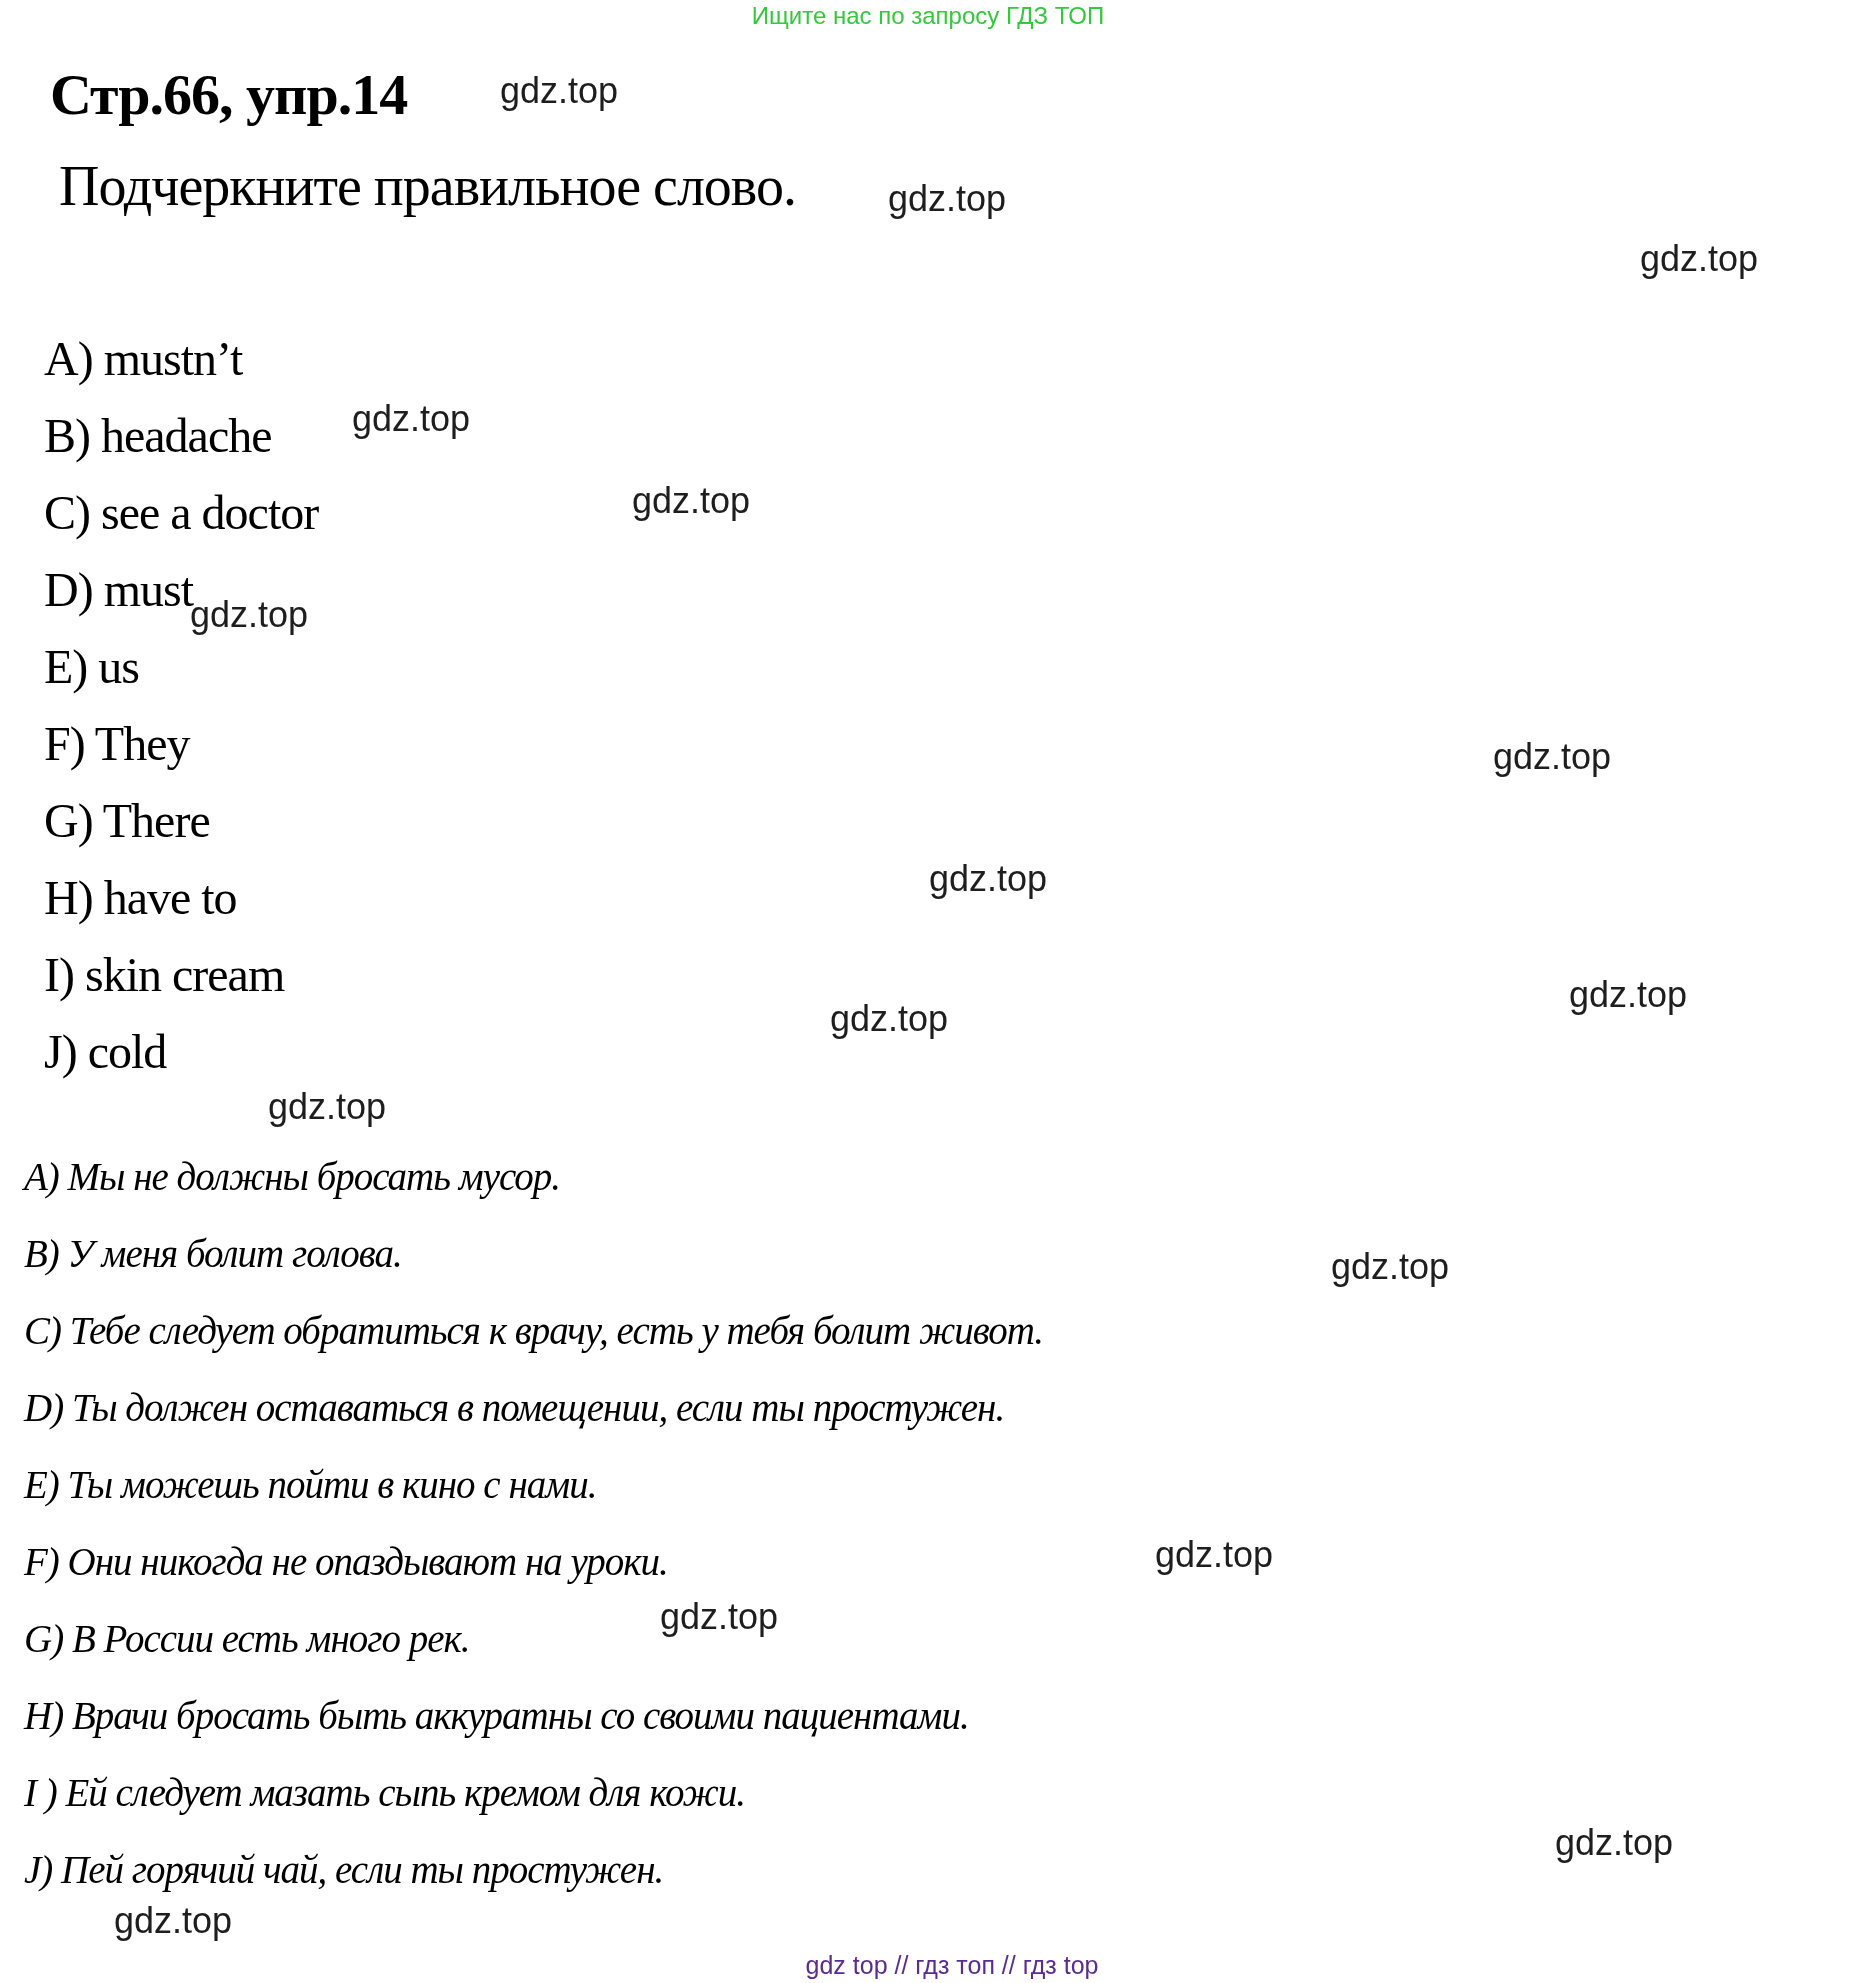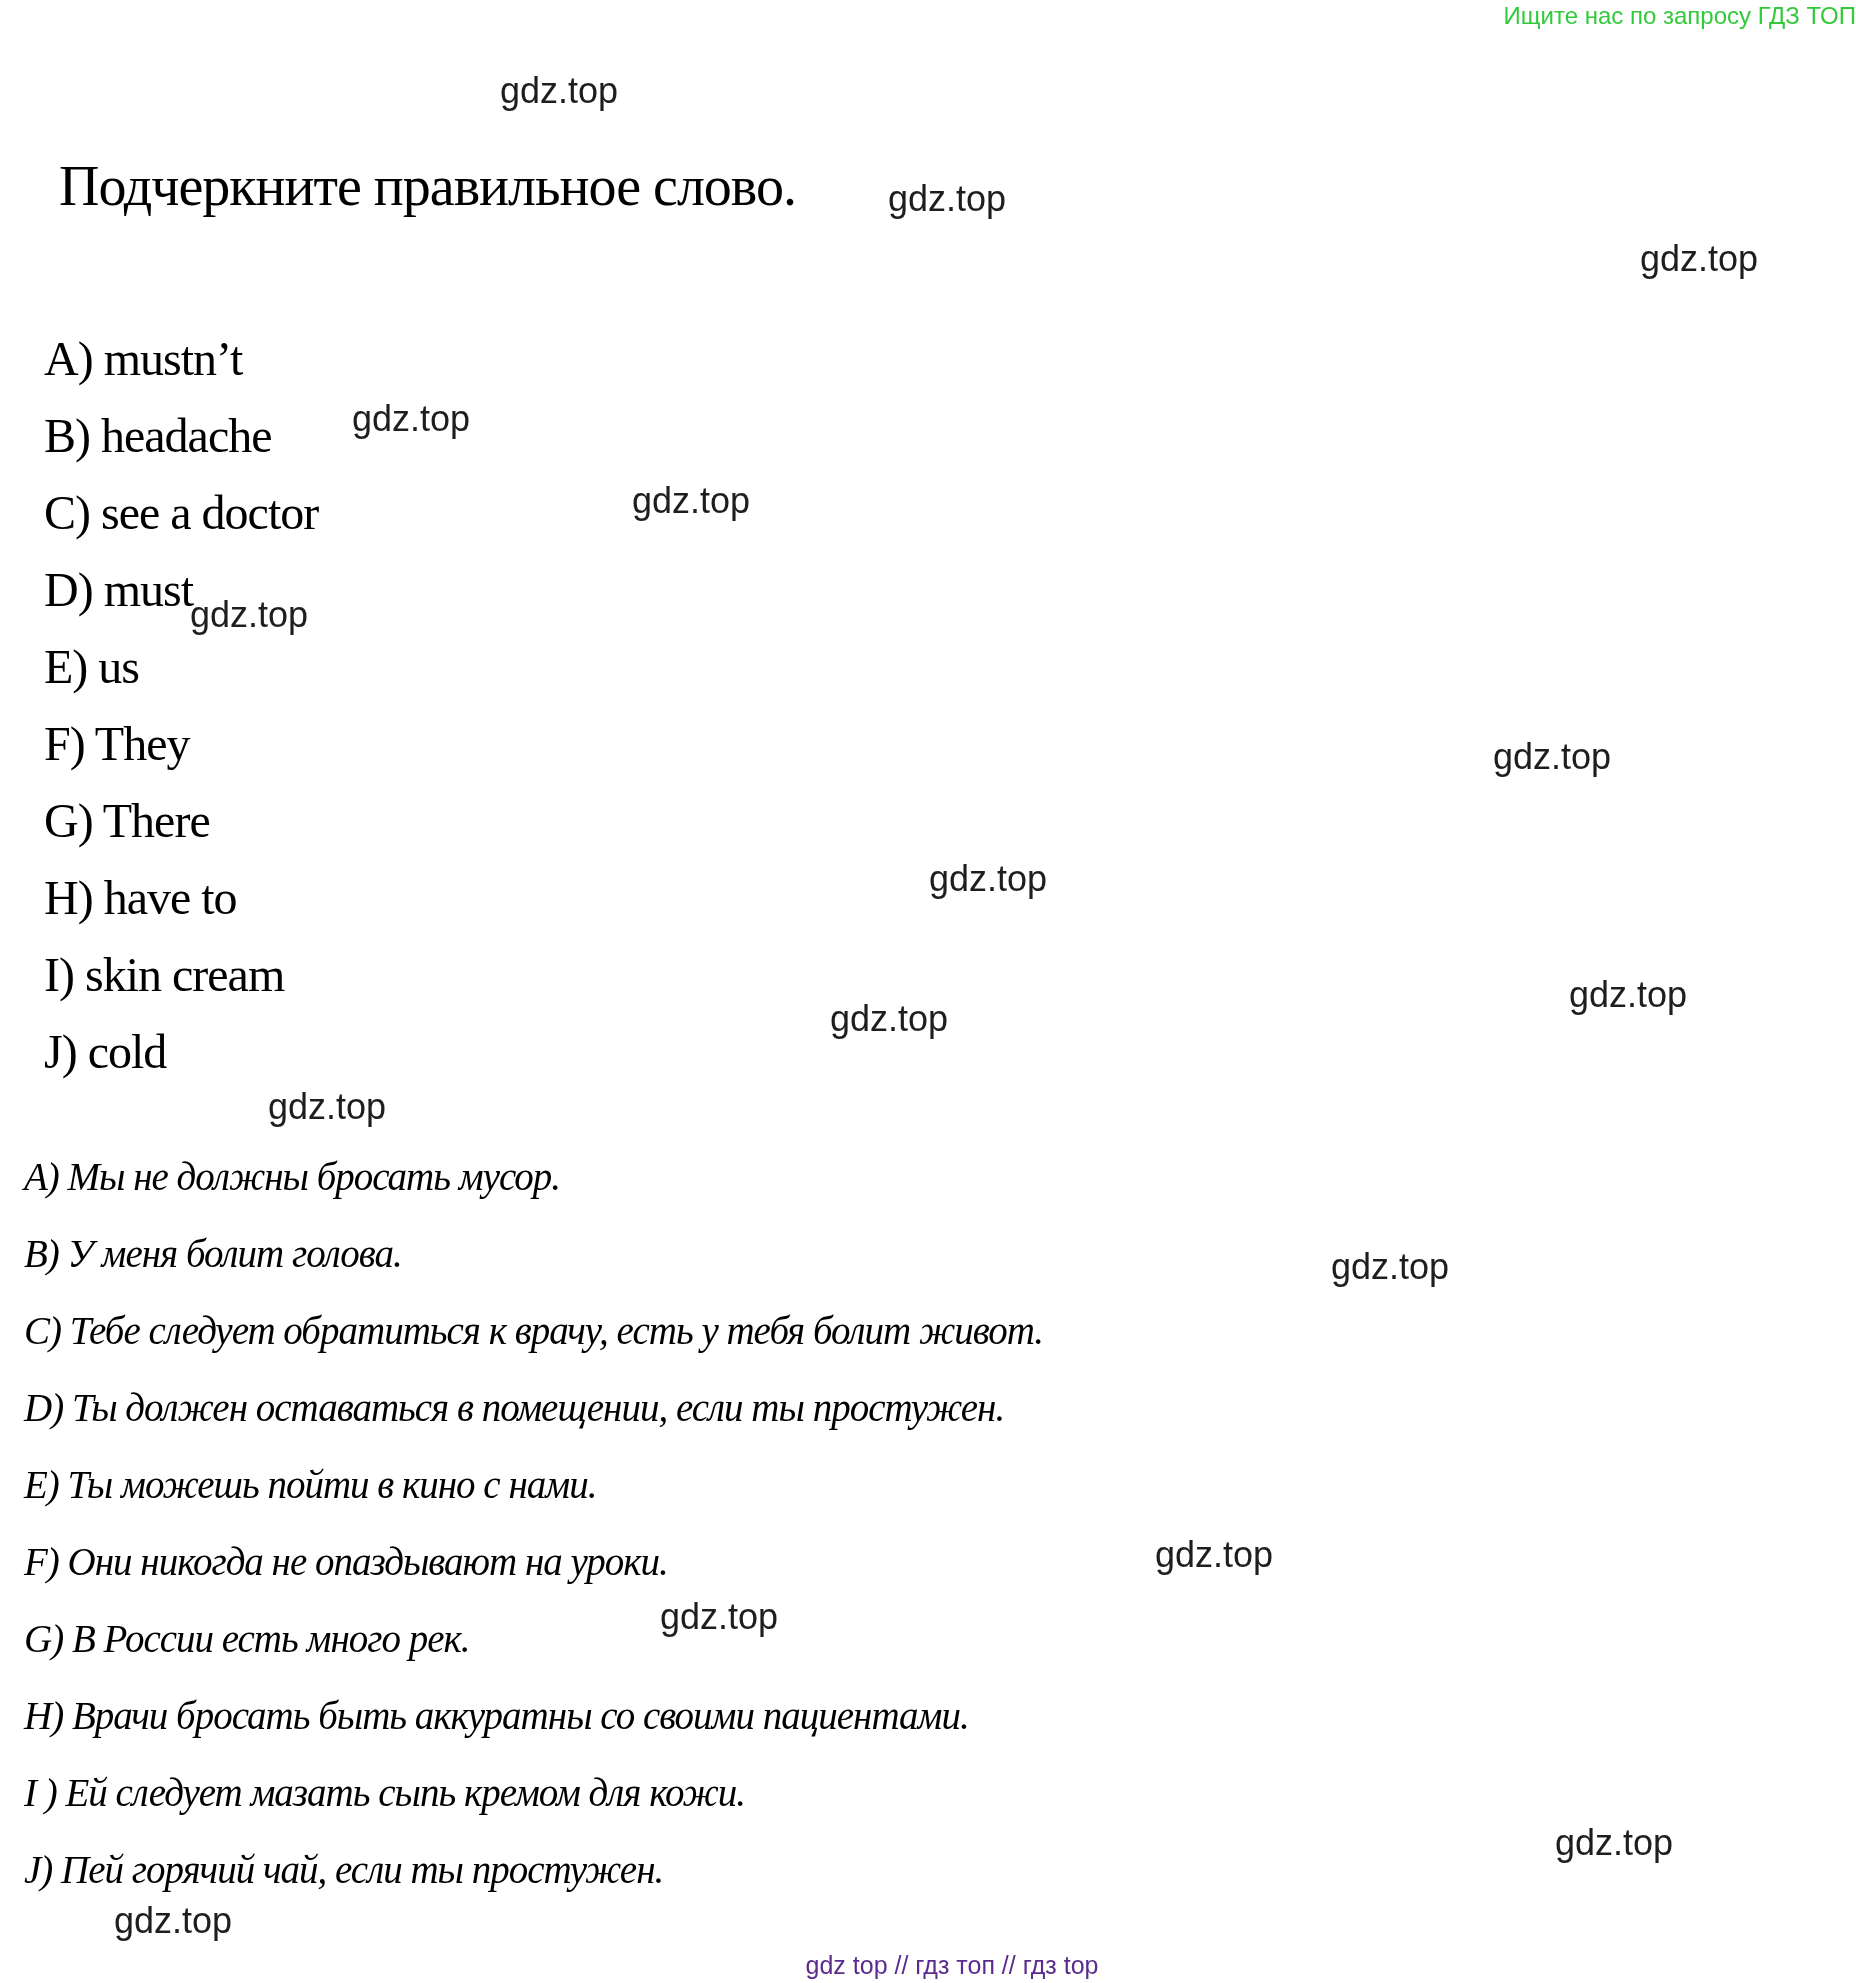--- a/index.html
+++ b/index.html
@@ -14,21 +14,21 @@
     background: #ffffff;
     overflow: hidden;
     font-family: "Liberation Serif", serif;
     color: #000000;
   }
   .promo-banner {
     position: absolute;
     top: 2px;
     left: 0;
     right: 0;
-    text-align: right;
+    text-align: center;
     font-family: "Liberation Sans", sans-serif;
     font-size: 24px;
     line-height: 28px;
   }
   .page-title {
     position: absolute;
     left: 50px;
     top: 62px;
     margin: 0;
     font-size: 58px;
@@ -105,20 +105,21 @@
     line-height: 30px;
   }
 </style>
 </head>
 <body>
 
 <div class="page">
 
   <div class="promo-banner" style="color: rgb(50, 201, 59);">Ищите нас по запросу ГДЗ ТОП</div>
 
+  <h1 class="page-title">Стр.66, упр.14</h1>
 
   <p class="instruction">Подчеркните правильное слово.</p>
 
   <div class="answers-list">
     <div class="answer-line">A) mustn’t</div>
     <div class="answer-line">B) headache</div>
     <div class="answer-line">C) see a doctor</div>
     <div class="answer-line">D) must</div>
     <div class="answer-line">E) us</div>
     <div class="answer-line">F) They</div>

